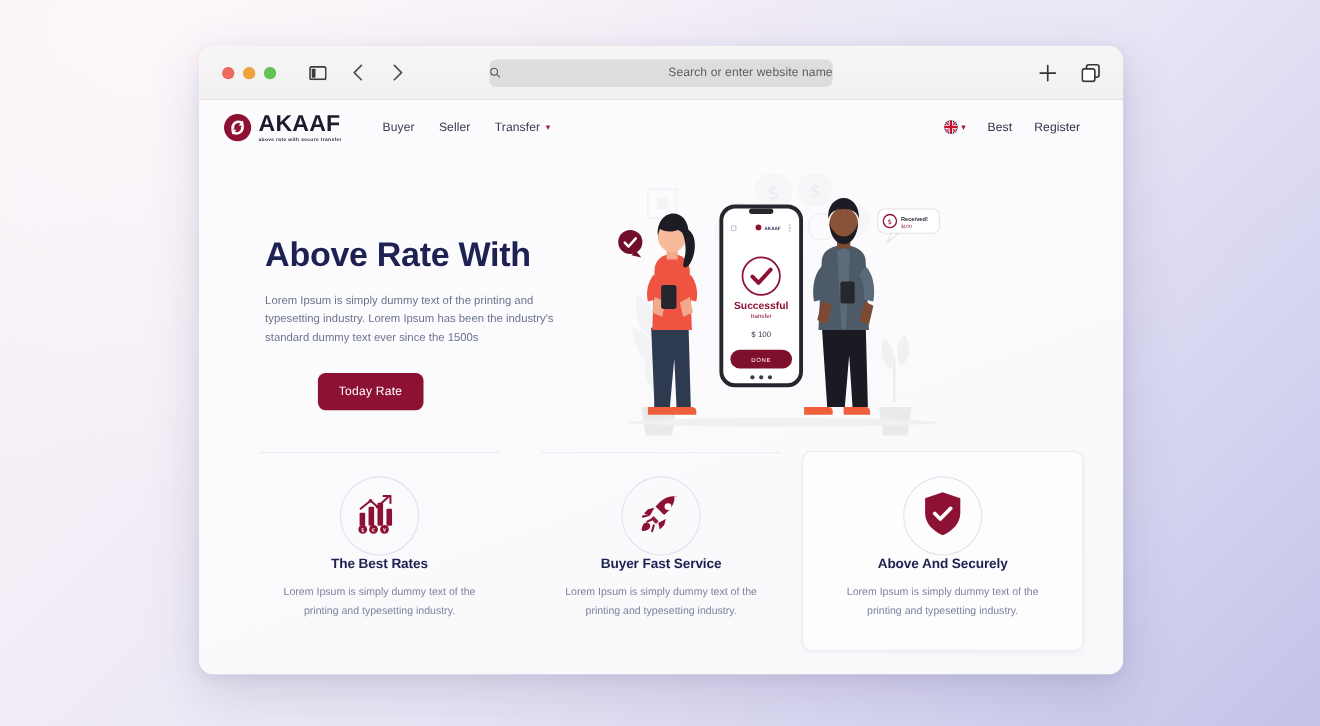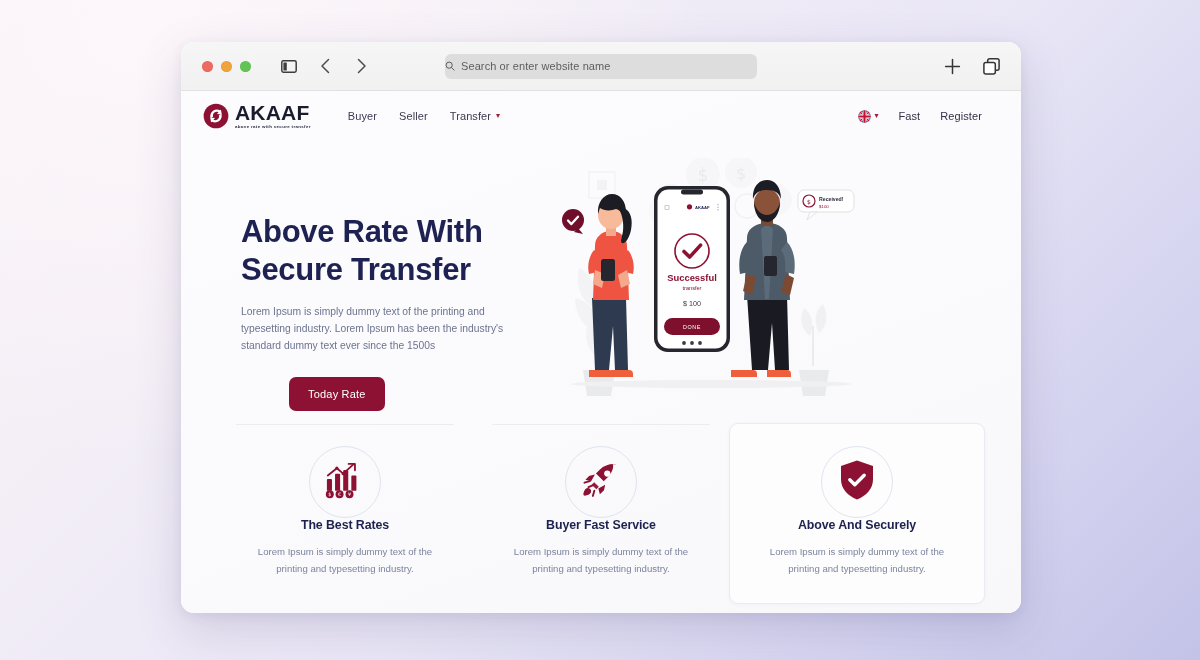--- a/index.html
+++ b/index.html
@@ -66,21 +66,21 @@
     pointer-events: none;
   }
   .addressbar {
     pointer-events: auto;
     width: 312px;
     height: 25px;
     background: #dedddd;
     border-radius: 6px;
     display: flex;
     align-items: center;
-    justify-content: flex-start;
+    justify-content: space-between;
     gap: 6px;
     color: #5d5d5d;
     font-size: 11px;
     letter-spacing: .1px;
   }
   .addressbar .ph { color: #5e5e5e; font-size: 11px; }
 
   .chrome-right {
     margin-left: auto;
     display: flex; align-items: center; gap: 18px;
@@ -321,30 +321,29 @@
                 <rect width="24" height="24" fill="#012169"></rect>
                 <path d="M0 0l24 24M24 0L0 24" stroke="#fff" stroke-width="5"></path>
                 <path d="M0 0l24 24M24 0L0 24" stroke="#c8102e" stroke-width="2.6"></path>
                 <path d="M12 0v24M0 12h24" stroke="#fff" stroke-width="7"></path>
                 <path d="M12 0v24M0 12h24" stroke="#c8102e" stroke-width="4"></path>
               </g>
             </svg>
           </span>
           <span class="caret">▾</span>
         </span>
-        <span class="nav-action">Fast</span>
+        <span class="nav-action">Best</span>
         <span class="nav-action">Register</span>
       </div>
     </nav>
 
     <section class="hero">
       <div class="hero-copy">
         <h1 class="hero-title">
           <span>Above Rate With</span><br>
-          <span>Secure Transfer</span>
         </h1>
         <p class="hero-sub">Lorem Ipsum is simply dummy text of the printing and typesetting industry. Lorem Ipsum has been the industry's standard dummy text ever since the 1500s</p>
         <button class="cta">Today Rate</button>
       </div>
 
       <div class="hero-art">
         <svg class="art-svg" viewBox="0 0 300 250">
 
           <g opacity="0.33">
             <circle cx="110" cy="42" r="15" fill="none" stroke="#d9d9de" stroke-width="1.4"></circle>

